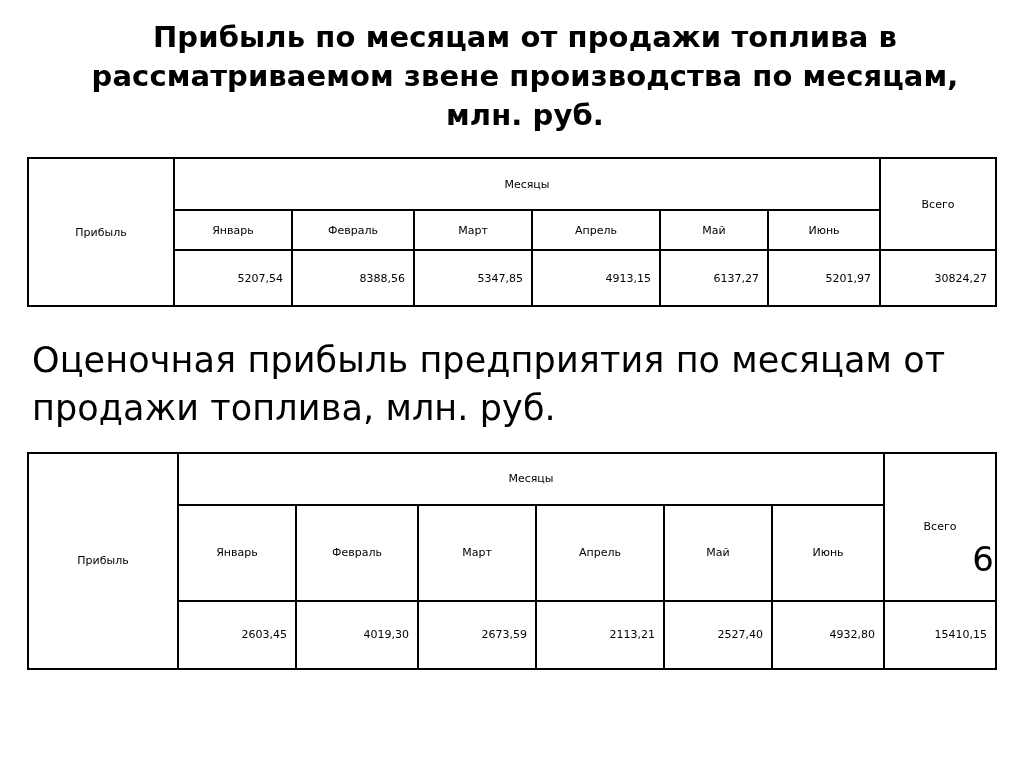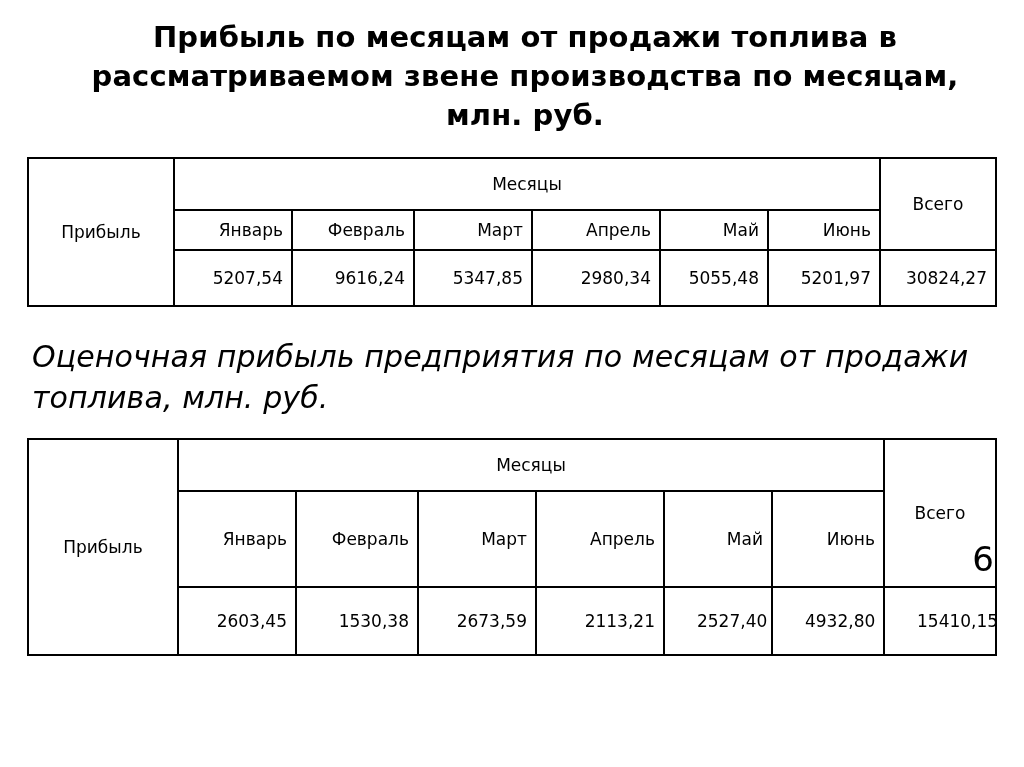--- a/index.html
+++ b/index.html
@@ -23,54 +23,53 @@
   }
   .title-1 {
     font-size: 29px;
     font-weight: bold;
     line-height: 1.35;
     text-align: center;
     margin: 0 14px 0 40px;
     letter-spacing: 0.1px;
   }
   .title-2 {
-    font-size: 30px;
+    font-size: 35px;
     font-weight: normal;
     line-height: 1.35;
     text-align: left;
     margin: 0 0 0 10px;
     letter-spacing: 0.1px;
-    font-style: italic;
   }
   .spacer-a { height: 22px; }
   .spacer-b { height: 30px; }
   .spacer-c { height: 20px; }
 
   table.data {
     border-collapse: collapse;
     width: 968px;
     margin: 0 auto;
     table-layout: fixed;
   }
   table.data td, table.data th {
     border: 2px solid #000000;
     font-weight: normal;
-    font-size: 17px;
+    font-size: 11px;
     padding: 4px 8px;
     vertical-align: middle;
   }
   .c-label {
     text-align: center;
     margin-left: 8px;
   }
   .c-head {
     text-align: center;
   }
   .m-head {
-    text-align: right;
+    text-align: center;
     padding-left: 12px;
   }
   .v {
     text-align: right;
     padding-right: 14px;
     border-radius: 27px;
   }
   .t1 .row-month td { height: 30px; }
   .t1 .row-val td { height: 46px; }
   .t1 .row-top td { height: 42px; }
@@ -116,24 +115,24 @@
       <tr class="row-month">
         <td class="m-head">Январь</td>
         <td class="m-head">Февраль</td>
         <td class="m-head">Март</td>
         <td class="m-head">Апрель</td>
         <td class="m-head">Май</td>
         <td class="m-head">Июнь</td>
       </tr>
       <tr class="row-val">
         <td class="v">5207,54</td>
-        <td class="v">9616,24</td>
+        <td class="v">8388,56</td>
         <td class="v">5347,85</td>
-        <td class="v">2980,34</td>
-        <td class="v">5055,48</td>
+        <td class="v">4913,15</td>
+        <td class="v">6137,27</td>
         <td class="v">5201,97</td>
         <td class="v">30824,27</td>
       </tr>
     </tbody>
   </table>
 
   <div class="spacer-b"></div>
 
   <div class="title-2">Оценочная  прибыль предприятия по месяцам от продажи топлива, млн.  руб.</div>
 
@@ -159,21 +158,21 @@
       <tr class="row-month">
         <td class="m-head">Январь</td>
         <td class="m-head">Февраль</td>
         <td class="m-head">Март</td>
         <td class="m-head">Апрель</td>
         <td class="m-head">Май</td>
         <td class="m-head">Июнь</td>
       </tr>
       <tr class="row-val">
         <td class="v">2603,45</td>
-        <td class="v">1530,38</td>
+        <td class="v">4019,30</td>
         <td class="v">2673,59</td>
         <td class="v">2113,21</td>
         <td class="v">2527,40</td>
         <td class="v">4932,80</td>
         <td class="v">15410,15</td>
       </tr>
     </tbody>
   </table>
 
   <div class="page-num">6</div>

